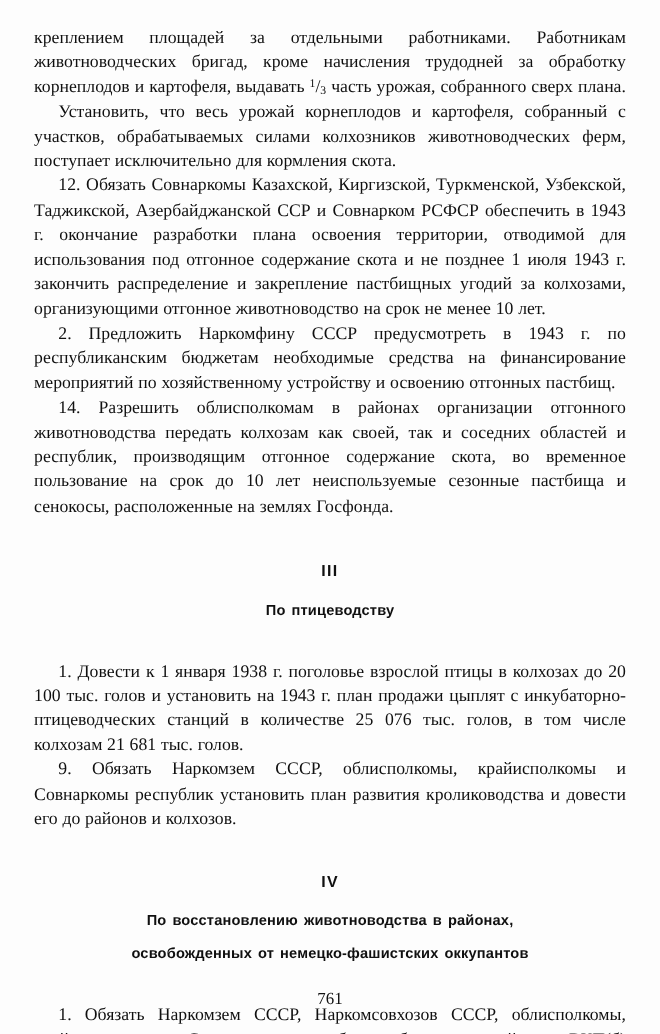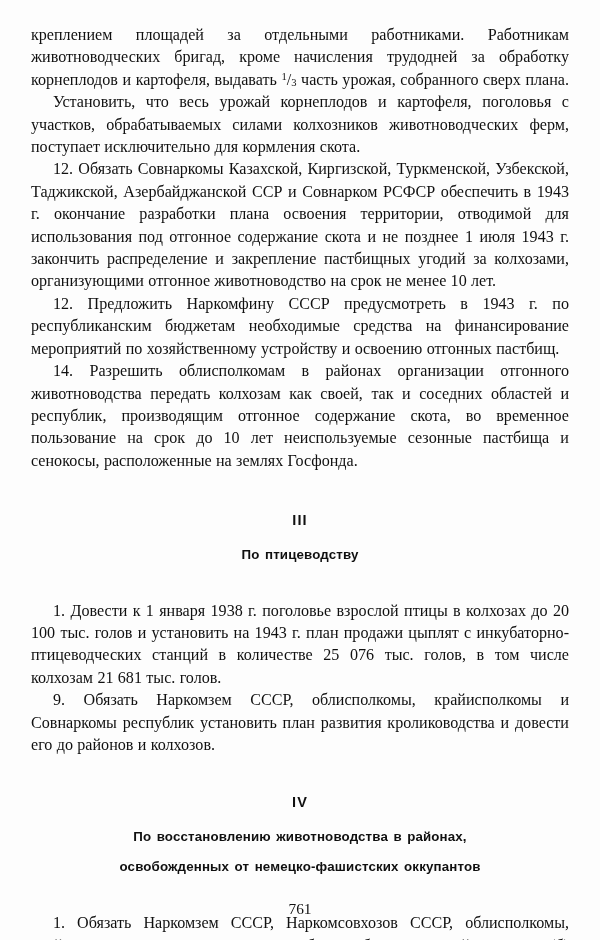--- a/index.html
+++ b/index.html
@@ -112,25 +112,25 @@
 </style>
 </head>
 <body>
 
 <div class="page">
 
   <div class="textblock">
 
     <p class="para full"><span>креплением площадей за отдельными работниками. Работникам животноводческих бригад, кроме начисления трудодней за обработку корнеплодов и картофеля, выдавать </span><span class="frac"><sup>1</sup><span>/</span><sub>3</sub></span><span> часть урожая, собранного сверх плана.</span></p>
 
-    <p class="para indent closed">Установить, что весь урожай корнеплодов и картофеля, поголовья с участков, обрабатываемых силами колхозников животноводческих ферм, поступает исключительно для кормления скота.</p>
+    <p class="para indent closed">Установить, что весь урожай корнеплодов и картофеля, собранный с участков, обрабатываемых силами колхозников животноводческих ферм, поступает исключительно для кормления скота.</p>
 
     <p class="para indent closed">12. Обязать Совнаркомы Казахской, Киргизской, Туркменской, Узбекской, Таджикской, Азербайджанской ССР и Совнарком РСФСР обеспечить в 1943 г. окончание разработки плана освоения территории, отводимой для использования под отгонное содержание скота и не позднее 1 июля 1943 г. закончить распределение и закрепление пастбищных угодий за колхозами, организующими отгонное животноводство на срок не менее 10 лет.</p>
 
-    <p class="para indent closed">12. Предложить Наркомфину СССР предусмотреть в 1943 г. по республиканским бюджетам необходимые средства на финансирование мероприятий по хозяйственному устройству и освоению отгонных пастбищ.</p>
+    <p class="para indent closed">2. Предложить Наркомфину СССР предусмотреть в 1943 г. по республиканским бюджетам необходимые средства на финансирование мероприятий по хозяйственному устройству и освоению отгонных пастбищ.</p>
 
     <p class="para indent closed">14. Разрешить облисполкомам в районах организации отгонного животноводства передать колхозам как своей, так и соседних областей и республик, производящим отгонное содержание скота, во временное пользование на срок до 10 лет неиспользуемые сезонные пастбища и сенокосы, расположенные на землях Госфонда.</p>
 
     <div class="gap-before-sect3"></div>
 
     <div class="sect">
       <p class="sect-num">III</p>
       <p class="sect-title">По  птицеводству</p>
     </div>
 

